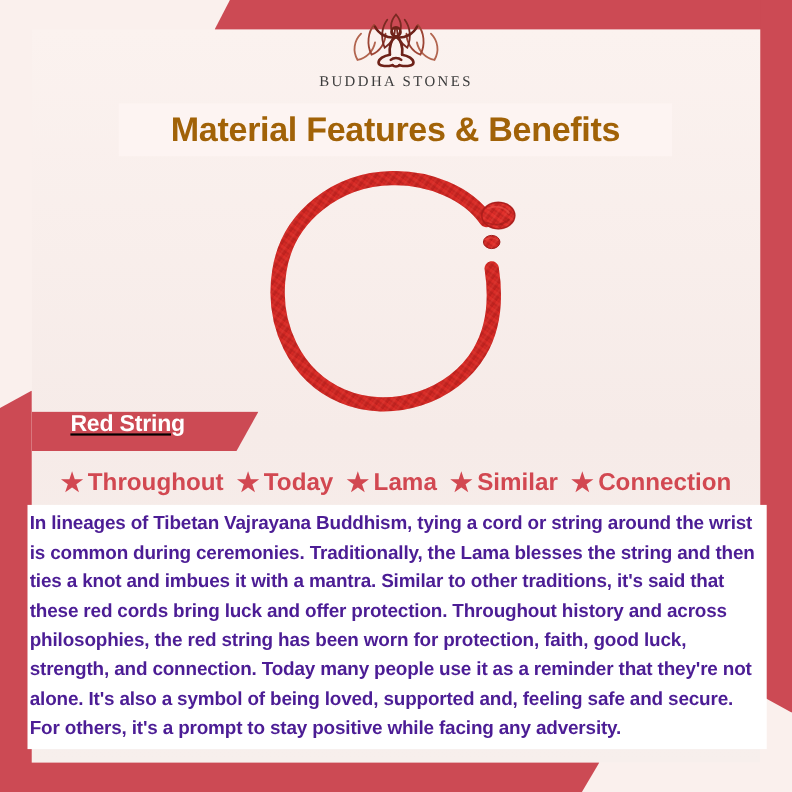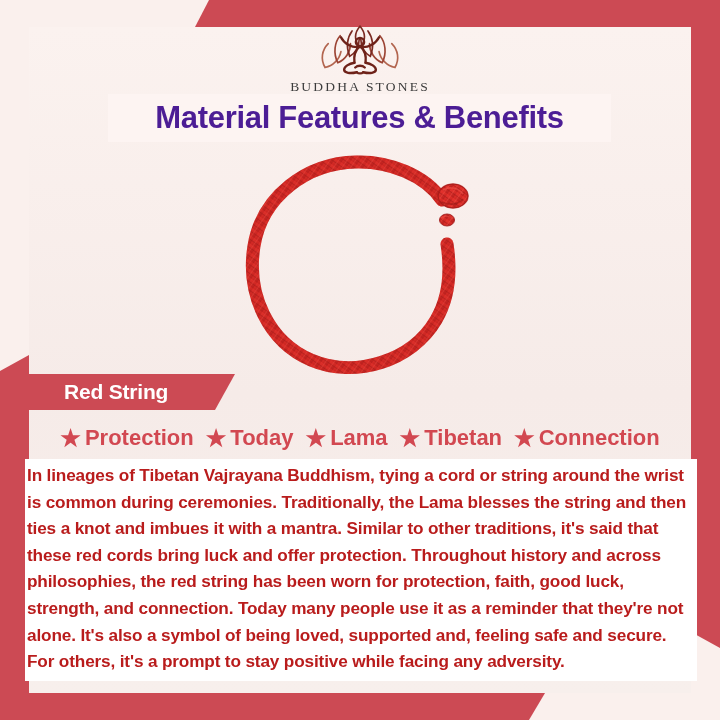--- a/index.html
+++ b/index.html
@@ -69,21 +69,21 @@
     top: 27px;
     width: 662px;
     height: 666px;
     background: linear-gradient(180deg, #fbf2ef 0%, #f6ebe8 55%, #f7efec 100%);
     z-index: 1;
   }
 
   
   .logo-zone {
     position: absolute;
-    top: 23px;
+    top: 10px;
     left: 0;
     width: 720px;
     height: 84px;
     display: flex;
     flex-direction: column;
     align-items: center;
     justify-content: flex-start;
     z-index: 4;
   }
   .logo-mark { width: 112px; height: 54px; display: block; }
@@ -105,21 +105,21 @@
     height: 48px;
     background: #fdf4f2;
     display: flex;
     align-items: center;
     justify-content: center;
     z-index: 4;
   }
   .title-band h1 {
     font-size: 31px;
     font-weight: bold;
-    color: #4c1d95;
+    color: #a16207;
     letter-spacing: -0.3px;
     white-space: nowrap;
   }
 
   
   .product {
     position: absolute;
     top: 150px;
     left: 0;
     width: 720px;
@@ -134,22 +134,23 @@
   
   .label-band {
     position: absolute;
     top: 374px;
     left: 29px;
     width: 206px;
     height: 36px;
     background: #cc4a54;
     clip-path: polygon(0 0, 100% 0, calc(100% - 20px) 100%, 0 100%);
     display: flex;
-    align-items: center;
-    z-index: 4;
+    align-items: flex-start;
+    z-index: 4;
+    text-decoration: underline;
   }
   .label-band span {
     margin-left: 35px;
     color: #ffffff;
     font-size: 21px;
     font-weight: bold;
     letter-spacing: -0.2px;
   }
 
   
@@ -187,21 +188,21 @@
     top: 459px;
     left: 25px;
     width: 672px;
     z-index: 4;
     background: #ffffff;
     padding: 3px 6px 6px 2px;
   }
   .body-copy p {
     font-size: 17.2px;
     line-height: 26.6px;
-    color: #b91c1c;
+    color: #4c1d95;
     font-weight: bold;
     letter-spacing: -0.15px;
     text-align: left;
   }
 </style>
 </head>
 <body>
 
 <div class="poster">
 
@@ -294,33 +295,33 @@
     </svg>
   </div>
 
   <div class="label-band">
     <span>Red String</span>
   </div>
 
   <div class="benefits">
     <div class="benefit">
       <span class="star">★</span>
-      <span>Protection</span>
+      <span>Throughout</span>
     </div>
     <div class="benefit">
       <span class="star">★</span>
       <span>Today</span>
     </div>
     <div class="benefit">
       <span class="star">★</span>
       <span>Lama</span>
     </div>
     <div class="benefit">
       <span class="star">★</span>
-      <span>Tibetan</span>
+      <span>Similar</span>
     </div>
     <div class="benefit">
       <span class="star">★</span>
       <span>Connection</span>
     </div>
   </div>
 
   <div class="body-copy">
     <p>In lineages of Tibetan Vajrayana Buddhism, tying a cord or string around the wrist is common during ceremonies. Traditionally, the Lama blesses the string and then ties a knot and imbues it with a mantra. Similar to other traditions, it's said that these red cords bring luck and offer protection. Throughout history and across philosophies, the red string has been worn for protection, faith, good luck, strength, and connection. Today many people use it as a reminder that they're not alone. It's also a symbol of being loved, supported and, feeling safe and secure. For others, it's a prompt to stay positive while facing any adversity.</p>
   </div>

